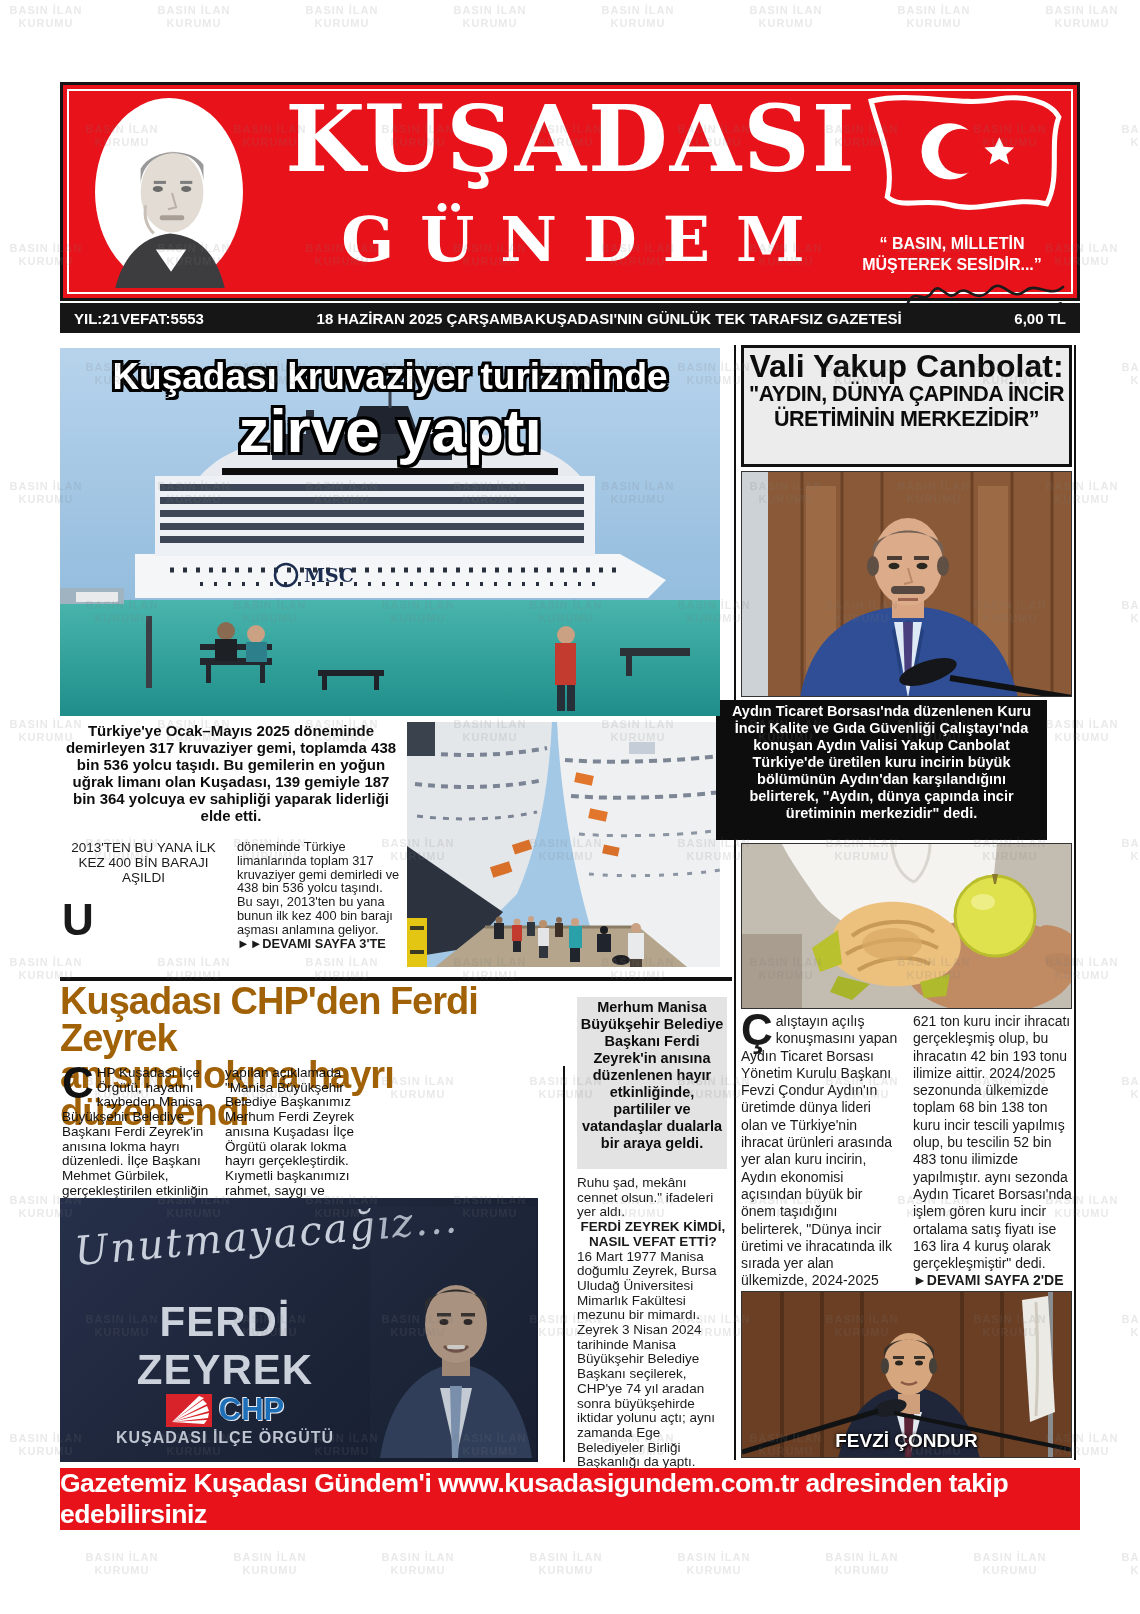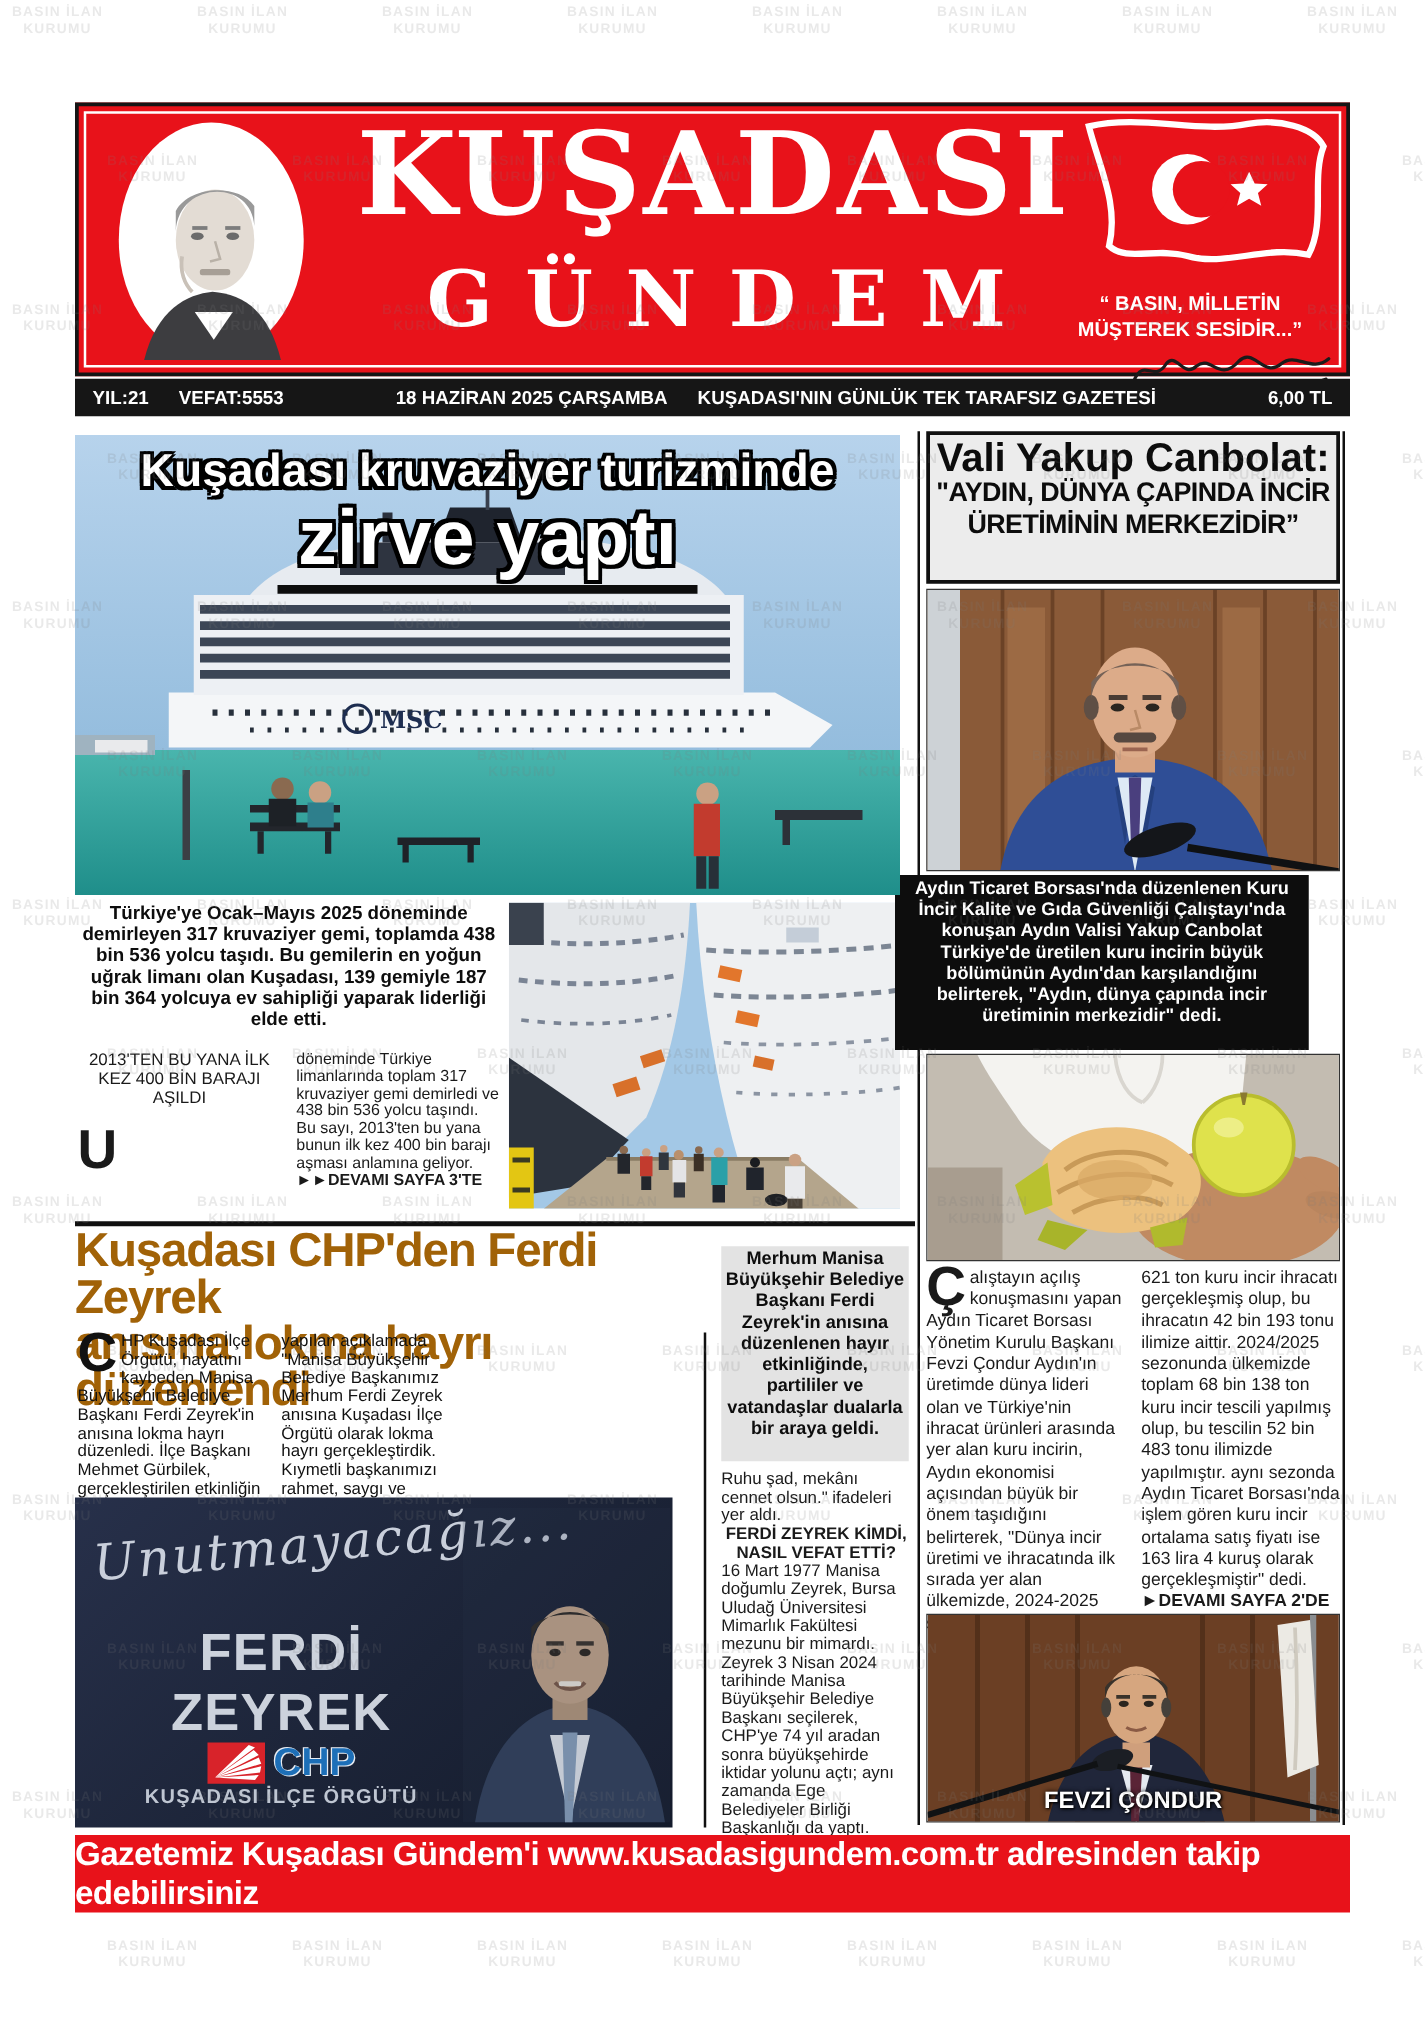--- a/index.html
+++ b/index.html
@@ -22,21 +22,21 @@
             font-family:"DejaVu Serif",serif;font-weight:bold;font-size:62px;
             color:#ffffff;letter-spacing:26px;text-indent:26px;white-space:nowrap;}
   .flagbox{left:798px;top:6px;width:212px;height:146px;}
   .motto{left:770px;top:148px;width:238px;text-align:center;color:#ffffff;
          font-weight:bold;font-size:16px;line-height:21px;}
   .sigbox{left:836px;top:190px;width:172px;height:42px;}
   
   .datebar{left:60px;top:303px;width:1020px;height:30px;background:#161616;color:#fff;
            display:flex;align-items:center;justify-content:space-between;
            font-weight:bold;font-size:15px;box-sizing:border-box;padding:0 14px;z-index:2;}
-  .datebar .grp{display:flex;gap:24px;white-space:nowrap;}
+  .datebar .grp{display:flex;gap:1px;white-space:nowrap;}
   
   .hero{left:60px;top:348px;width:660px;height:368px;overflow:hidden;z-index:1;}
   .hero svg{position:absolute;inset:0;}
   .hero-h1{position:absolute;top:8px;left:0;width:100%;text-align:center;z-index:3;
            font-weight:bold;font-size:37px;color:#fff;
            text-shadow:-3px -3px 0 #000,3px -3px 0 #000,-3px 3px 0 #000,3px 3px 0 #000,
                        -3px 0 0 #000,3px 0 0 #000,0 -3px 0 #000,0 3px 0 #000;}
   .hero-h2{position:absolute;top:47px;left:0;width:100%;text-align:center;z-index:3;}
   .hero-h2 span{display:inline-block;font-weight:bold;font-size:62px;color:#fff;
            padding:0 16px 2px 16px;border-bottom:7px solid #0d0d0d;

